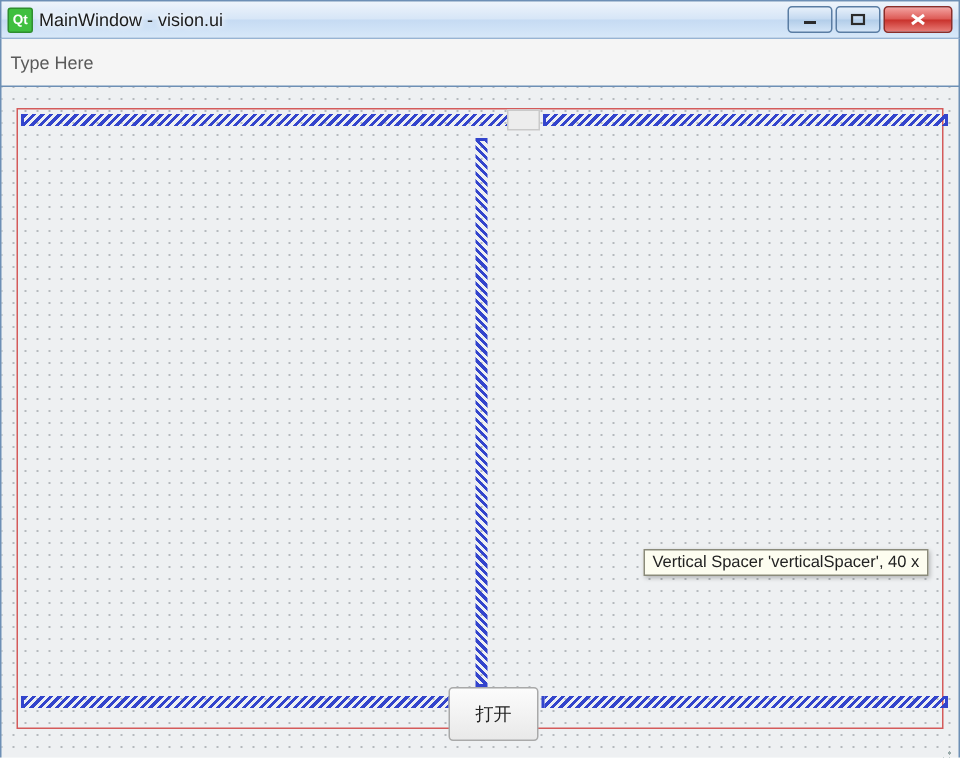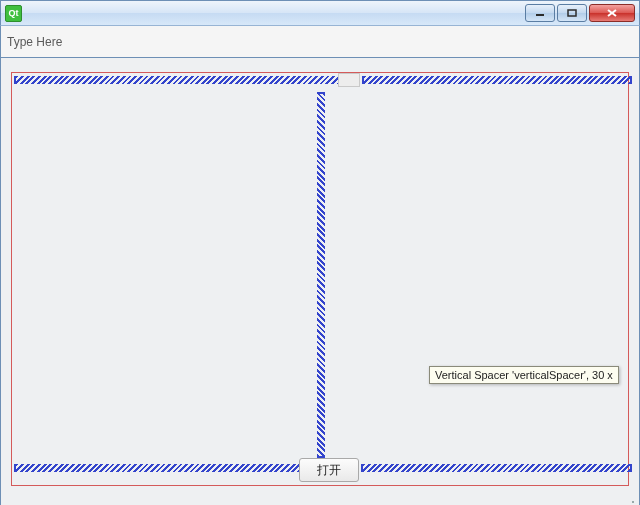--- a/index.html
+++ b/index.html
@@ -121,21 +121,21 @@
     position: absolute;
     width: 22px; height: 14px;
     background: #ededed;
     border: 1px solid #c9c9c9;
     box-sizing: border-box;
   }
 
   
   .qtbtn {
     position: absolute;
-    height: 24px;
+    height: 36px;
     background: linear-gradient(#fcfcfc,#e9e9e9);
     border: 1px solid #a9a9a9;
     border-radius: 3px;
     font-size: 12px;
     display: flex; align-items: center; justify-content: center;
     box-sizing: border-box;
     padding: 0 0;
     color: #222;
   }
 
@@ -163,20 +163,21 @@
       radial-gradient(circle at 3px 11px,#9aa 1px,transparent 1.2px),
       radial-gradient(circle at 7px 11px,#9aa 1px,transparent 1.2px),
       radial-gradient(circle at 11px 11px,#9aa 1px,transparent 1.2px);
   }
 </style>
 </head>
 <body>
 
 <div class="titlebar">
   <div class="qt-badge">Qt</div>
+  <div class="titletext">MainWindow - vision.ui</div>
   <div class="winbtns">
     <div class="winbtn">
       <svg width="10" height="8">
           <line x1="1" y1="6" x2="9" y2="6" stroke="#2b2b2b" stroke-width="2"></line>
         </svg>
     </div>
     <div class="winbtn">
       <svg width="10" height="8">
           <rect x="1" y="1" width="8" height="6" fill="none" stroke="#2b2b2b" stroke-width="1.5"></rect>
         </svg>
@@ -201,16 +202,16 @@
   <div class="hspacer" style="left:13px; top:18px; width:322px;"></div>
   <div class="placeholder-box" style="left:337px; top:15px;"></div>
   <div class="hspacer" style="left:361px; top:18px; width:266px;"></div>
 
   <div class="vspacer" style="left:316px; top:34px; height:362px;"></div>
 
   <div class="hspacer" style="left:13px; top:406px; width:283px;"></div>
   <div class="qtbtn" style="left:298px; top:400px; width:60px;">打开</div>
   <div class="hspacer" style="left:360px; top:406px; width:267px;"></div>
 
-  <div class="tooltip" style="left:428px; top:308px;">Vertical Spacer 'verticalSpacer', 30 x</div>
+  <div class="tooltip" style="left:428px; top:308px;">Vertical Spacer 'verticalSpacer', 40 x</div>
 
   <div class="size-grip"></div>
 </div>
 
 </body></html>

